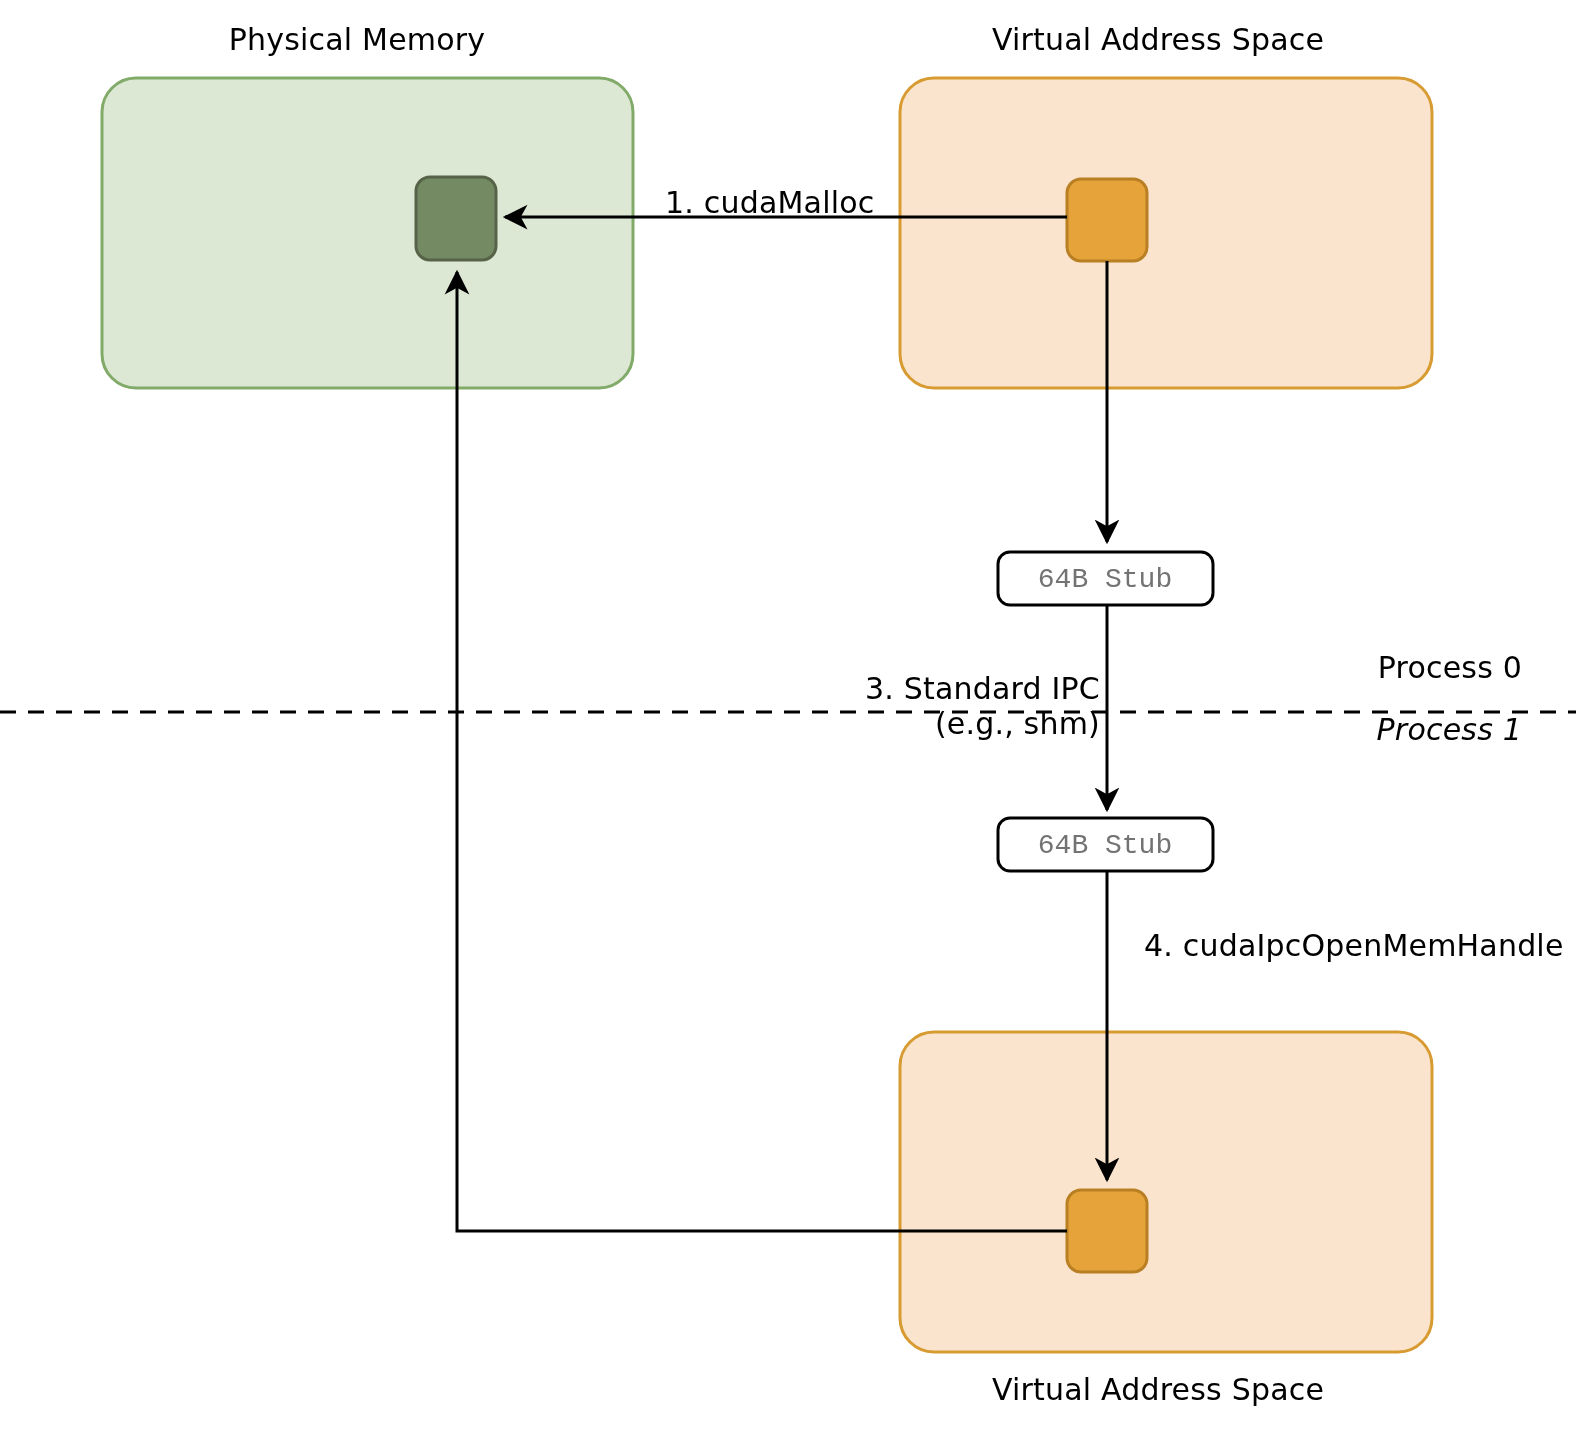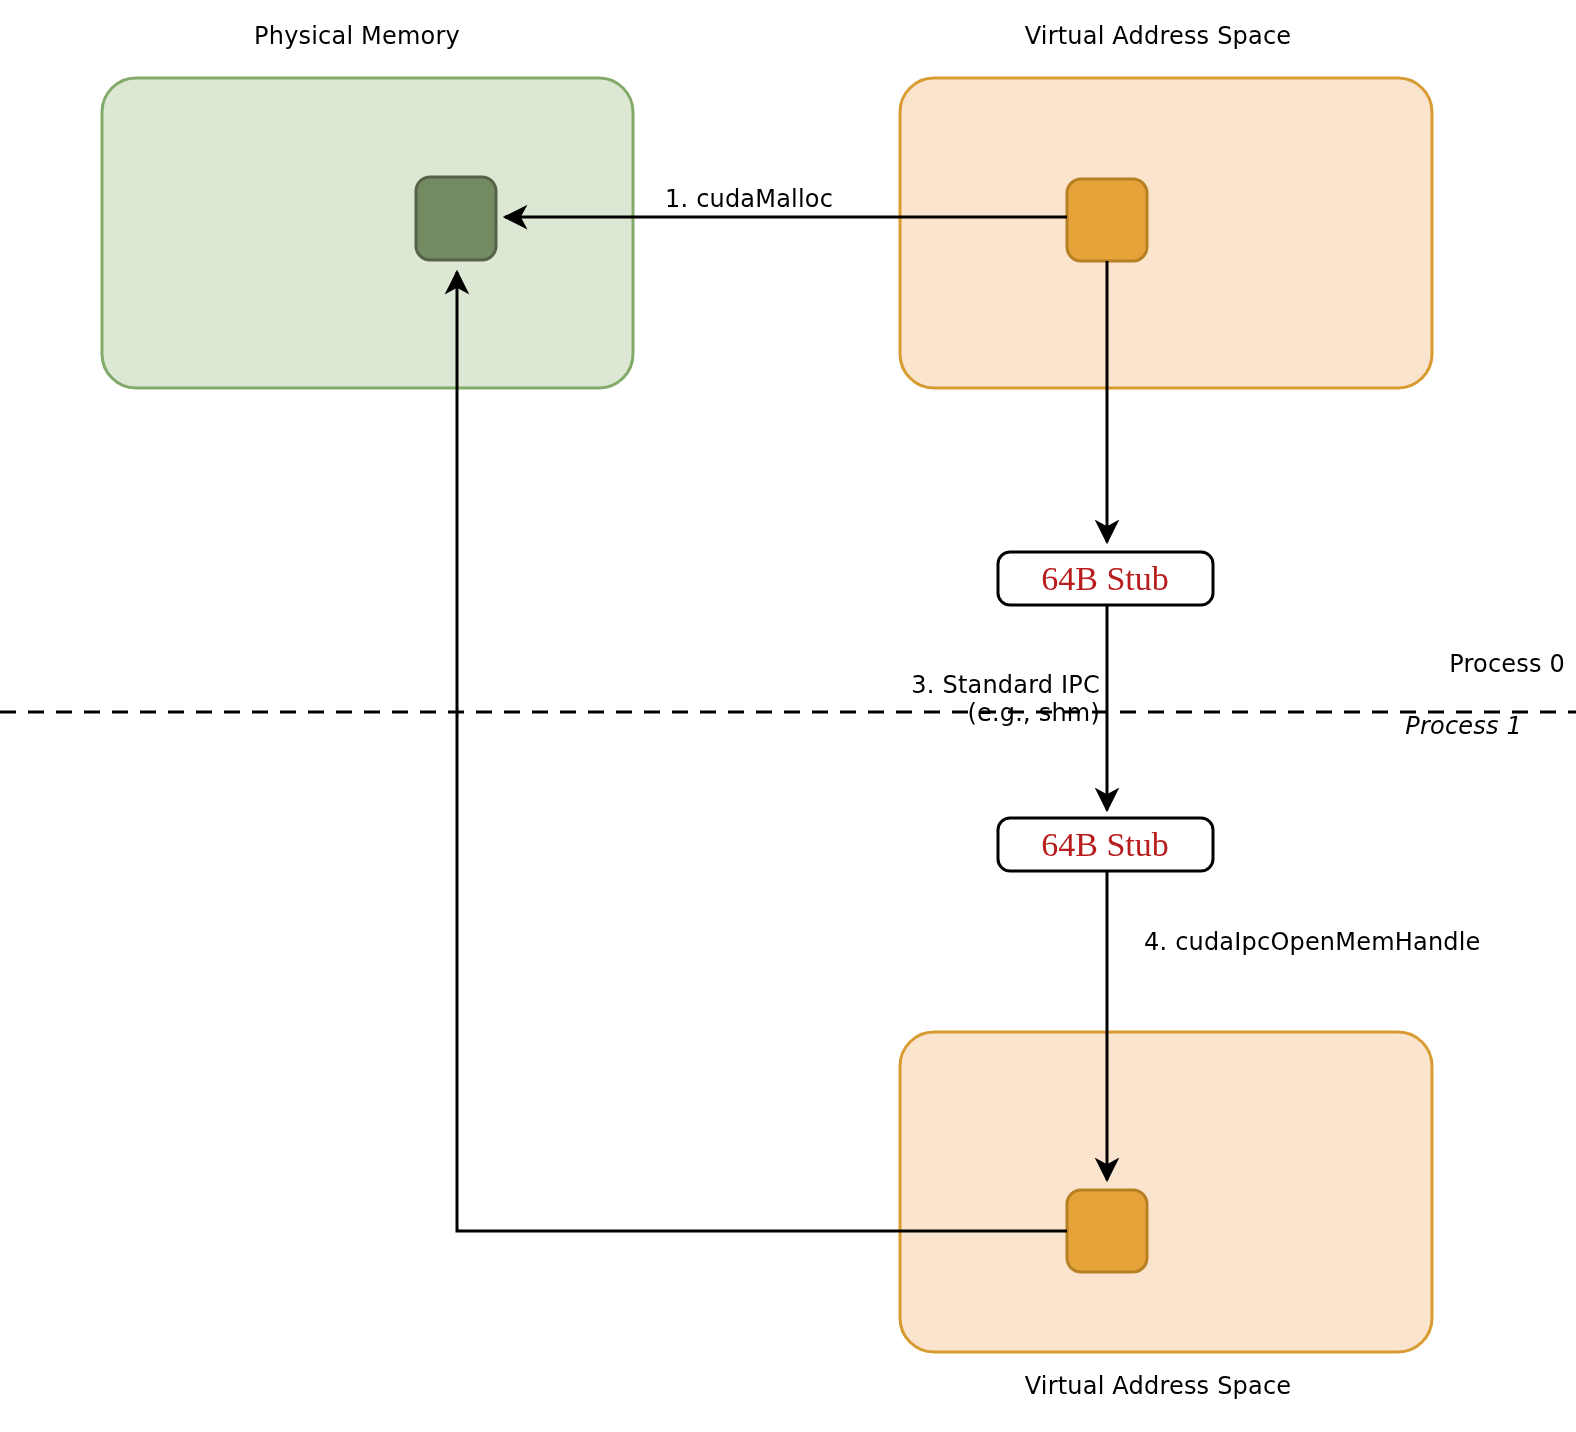--- a/index.html
+++ b/index.html
@@ -20,38 +20,38 @@
   svg#diagram {
     position: absolute;
     left: 0;
     top: 0;
     width: 1576px;
     height: 1432px;
   }
   .label {
     position: absolute;
     font-family: "DejaVu Sans", sans-serif;
-    font-size: 24px;
+    font-size: 30px;
     color: #000000;
     white-space: nowrap;
     letter-spacing: 0.2px;
   }
   .label.center {
     transform: translateX(-50%);
     text-align: center;
   }
   .label.right {
     transform: translateX(-100%);
     text-align: right;
   }
   .stub-label {
     position: absolute;
-    font-family: Liberation Serif, serif;
-    font-size: 34px;
-    color: #b91c1c;
+    font-family: Liberation Mono, monospace;
+    font-size: 28px;
+    color: #737373;
     white-space: nowrap;
     transform: translate(-50%, -50%);
   }
   .two-line {
     line-height: 1.18;
   }
   .two-line div { text-align: right; }
 </style>
 </head>
 <body>
@@ -103,21 +103,21 @@
   <div class="label" style="left:665px; top:185px;text-align:right;">1. cudaMalloc</div>
 
 
   <div class="label two-line right" style="left:1100px; top:671px;">
     <div>3. Standard IPC</div>
     <div>(e.g., shm)</div>
   </div>
 
   <div class="label" style="left:1144px; top:928px;">4. cudaIpcOpenMemHandle</div>
 
-  <div class="label right" style="left:1522px; top:650px;margin-left:43px;">Process 0</div>
+  <div class="label right" style="left:1522px; top:650px;">Process 0</div>
 
   <div class="label right" style="left:1522px; top:712px;font-style:italic;">Process 1</div>
 
   <div class="stub-label" style="left:1105px; top:579px;">64B Stub</div>
 
   <div class="stub-label" style="left:1105px; top:845px;">64B Stub</div>
 
 </div>
 
 </body></html>

